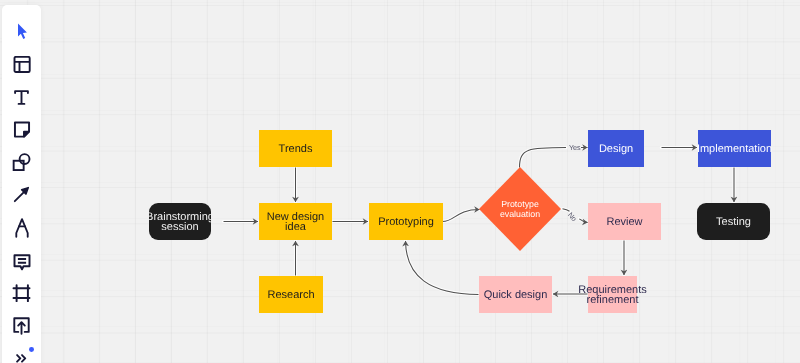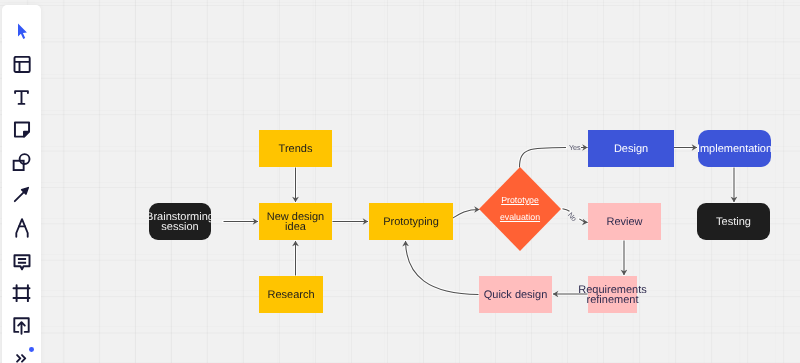--- a/index.html
+++ b/index.html
@@ -19,22 +19,22 @@
     background-size:36.02px 36.4px,36.02px 36.4px,35.56px 36.0px,35.56px 36.0px;
     background-position:26.85px 5px, 26.85px 5px, 28.4px 2.0px, 28.4px 2.0px;
   }
   #edges{position:absolute;left:0;top:0;width:800px;height:363px;overflow:visible;}
 
   
   .node{position:absolute;display:flex;align-items:center;justify-content:center;
         text-align:center;line-height:10px;font-size:11px;letter-spacing:0px;
         box-sizing:border-box;}
   .node.dark{background:#1E1E1E;color:#f0f0f0;border-radius:9px;}
-  .diamond{position:absolute;color:#ffffff;font-size:8.8px;line-height:17px;
-           text-align:center;display:flex;align-items:center;justify-content:center;text-decoration:underline;}
+  .diamond{position:absolute;color:#ffffff;font-size:8.8px;line-height:10px;
+           text-align:center;display:flex;align-items:center;justify-content:center;}
   .diamond .dshape{position:absolute;left:0;top:0;width:100%;height:100%;
            background:#FF6134;clip-path:polygon(50% 0,100% 50%,50% 100%,0 50%);}
   .diamond .dlabel{position:relative;z-index:2;}
 
   .edge-label{position:absolute;font-size:7.3px;line-height:8px;color:#5c5c70;white-space:nowrap;letter-spacing:-0.1px;transform-origin:left top;}
 
   
   #toolbar{position:absolute;left:2px;top:4.5px;width:39px;height:362px;background:#fff;
            border-radius:5px 5px 0 0;box-shadow:0 0 5px rgba(0,0,0,.05);}
   .tool{position:absolute;left:0;width:39px;height:32px;display:flex;align-items:center;justify-content:center;}
@@ -96,31 +96,31 @@
         </div>
         <div class="node" style="left: 259px; top: 130px; width: 73px; height: 37px; background: rgb(255, 196, 0); color: rgb(29, 29, 29);">
           <span>Trends</span>
         </div>
         <div class="node" style="left: 259px; top: 203px; width: 73px; height: 37px; background: rgb(255, 196, 0); color: rgb(29, 29, 29);">
           <span>New design idea</span>
         </div>
         <div class="node" style="left: 259px; top: 276px; width: 64px; height: 37px; background: rgb(255, 196, 0); color: rgb(29, 29, 29);">
           <span>Research</span>
         </div>
-        <div class="node" style="left: 369px; top: 203px; width: 84px; height: 37px; background: rgb(255, 196, 0); color: rgb(29, 29, 29);">
+        <div class="node" style="left: 369px; top: 203px; width: 74px; height: 37px; background: rgb(255, 196, 0); color: rgb(29, 29, 29);">
           <span>Prototyping</span>
         </div>
         <div class="diamond" style="left: 479px; top: 167px; width: 82px; height: 84px;">
           <div class="dshape" style="background: rgb(255, 97, 52);"></div>
           <div class="dlabel" style="color: rgb(255, 255, 255);">Prototype<br>evaluation</div>
         </div>
-        <div class="node" style="left: 588px; top: 130px; width: 86px; height: 37px; background: rgb(61, 85, 217); color: rgb(255, 255, 255);">
+        <div class="node" style="left: 588px; top: 130px; width: 56px; height: 37px; background: rgb(61, 85, 217); color: rgb(255, 255, 255);">
           <span>Design</span>
         </div>
-        <div class="node" style="left: 698px; top: 130px; width: 73px; height: 37px; background: rgb(61, 85, 217); color: rgb(255, 255, 255); border-radius: 10px;">
+        <div class="node" style="left: 698px; top: 130px; width: 73px; height: 37px; background: rgb(61, 85, 217); color: rgb(255, 255, 255);">
           <span>Implementation</span>
         </div>
         <div class="node dark" style="left: 697px; top: 203px; width: 73px; height: 37px; background: rgb(30, 30, 30); color: rgb(240, 240, 240); border-radius: 9px;">
           <span>Testing</span>
         </div>
         <div class="node" style="left: 588px; top: 203px; width: 73px; height: 37px; background: rgb(255, 189, 189); color: rgb(46, 42, 78);">
           <span>Review</span>
         </div>
         <div class="node" style="left: 588px; top: 276px; width: 49px; height: 37px; background: rgb(255, 189, 189); color: rgb(46, 42, 78);">
           <span>Requirements<br>refinement</span>

